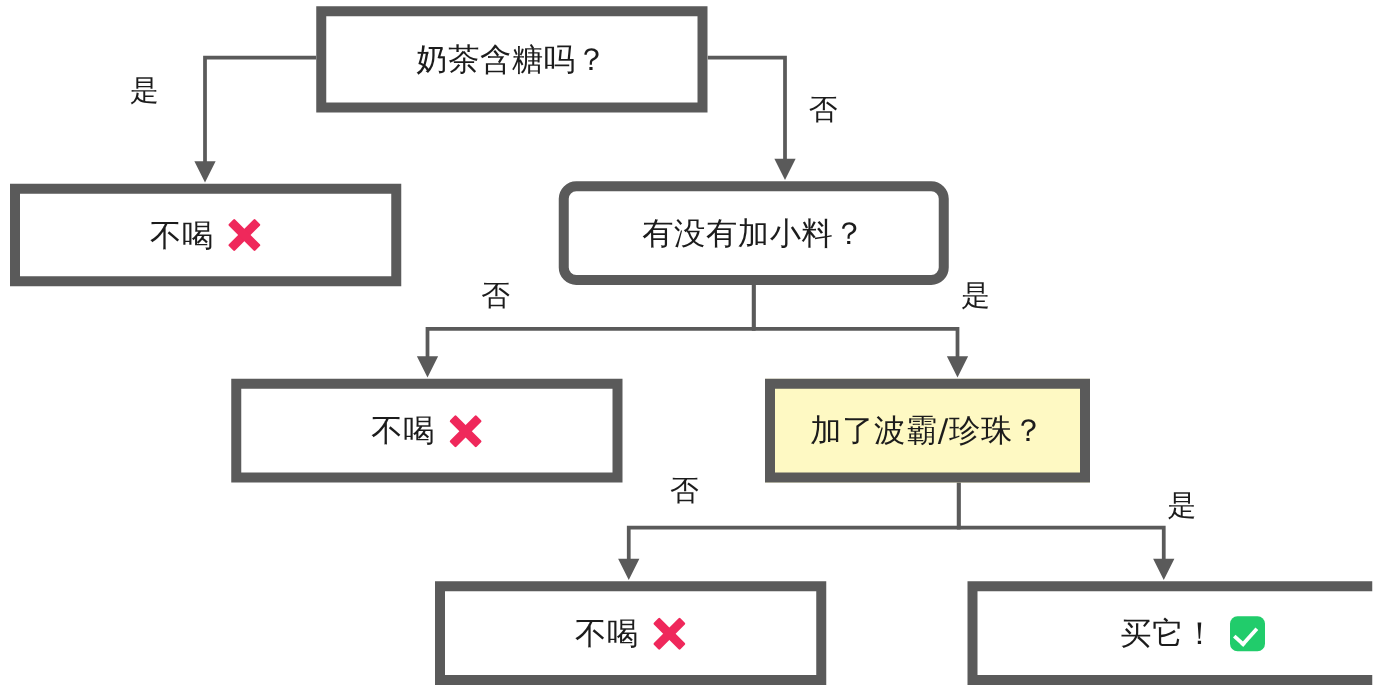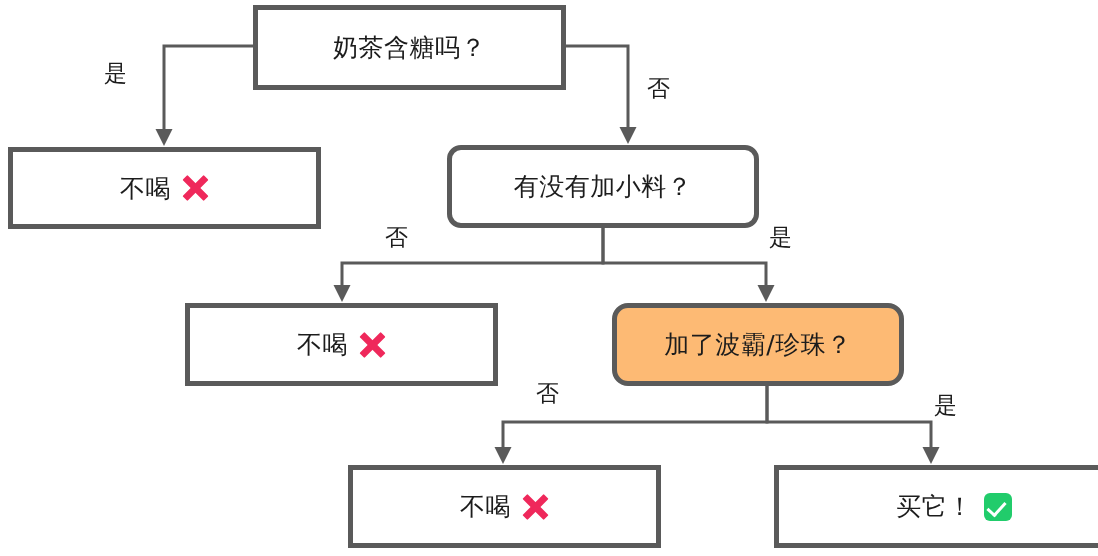--- a/index.html
+++ b/index.html
@@ -23,21 +23,21 @@
     left: 0;
     top: 0;
     width: 1098px;
     height: 556px;
     pointer-events: none;
   }
   .node {
     position: absolute;
     box-sizing: border-box;
     background: #ffffff;
-    border: 5px solid #14b8a6;
+    border: 8px solid #14b8a6;
     display: flex;
     align-items: center;
     justify-content: center;
   }
   .node-label {
     font-size: 25px;
     line-height: 1;
     color: #1c1c1c;
     letter-spacing: 0.5px;
     white-space: nowrap;
@@ -149,21 +149,21 @@
         <div class="node-inner">
           <span class="node-label" style="color: rgb(28, 28, 28);">有没有加小料？</span>
         </div>
       </div>
       <div class="node" style="left: 185px; top: 303px; width: 313px; height: 83px; border-color: rgb(90, 90, 90); background: rgb(255, 255, 255);">
         <div class="node-inner">
           <span class="node-label" style="color: rgb(28, 28, 28);">不喝</span>
           <span class="glyph glyph-cross"></span>
         </div>
       </div>
-      <div class="node" style="left: 612px; top: 303px; width: 292px; height: 83px; border-color: rgb(90, 90, 90); background: #fdba74; border-radius: 16px;">
+      <div class="node" style="left: 612px; top: 303px; width: 260px; height: 83px; border-color: rgb(90, 90, 90); background: #fef9c3;">
         <div class="node-inner">
           <span class="node-label" style="color: rgb(28, 28, 28);">加了波霸/珍珠？</span>
         </div>
       </div>
       <div class="node" style="left: 348px; top: 465px; width: 313px; height: 83px; border-color: rgb(90, 90, 90); background: rgb(255, 255, 255);">
         <div class="node-inner">
           <span class="node-label" style="color: rgb(28, 28, 28);">不喝</span>
           <span class="glyph glyph-cross"></span>
         </div>
       </div>

